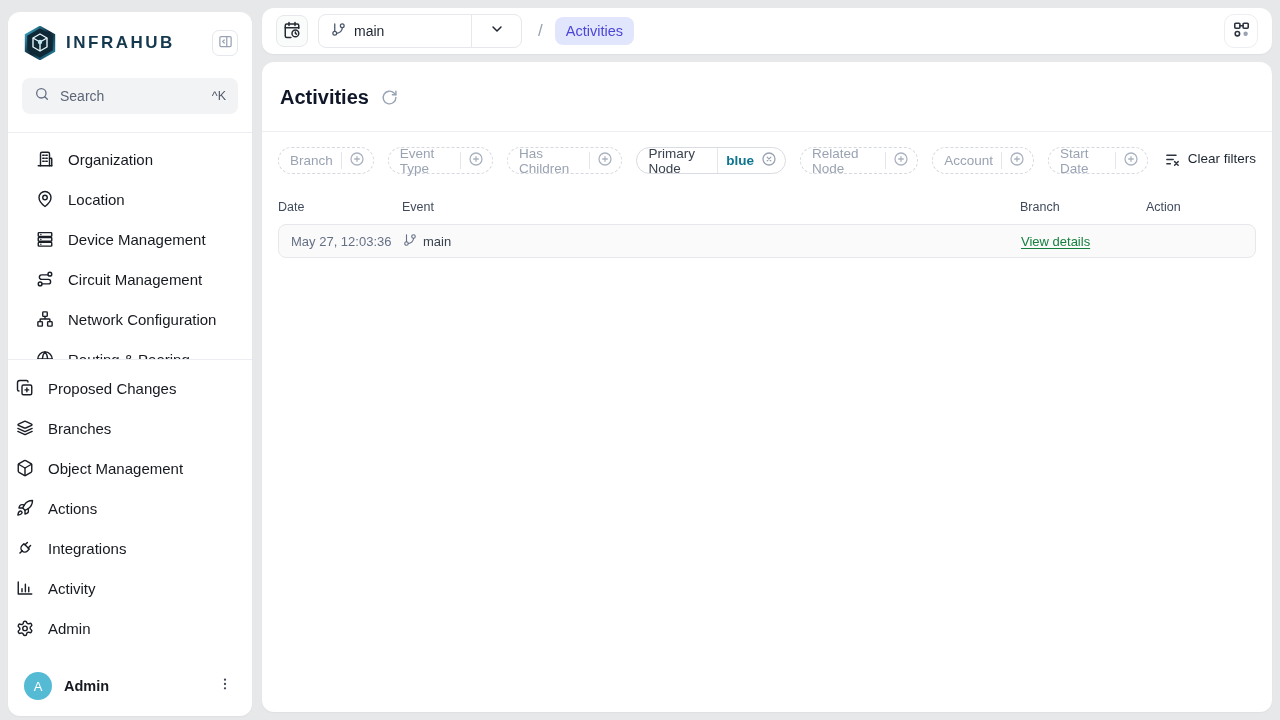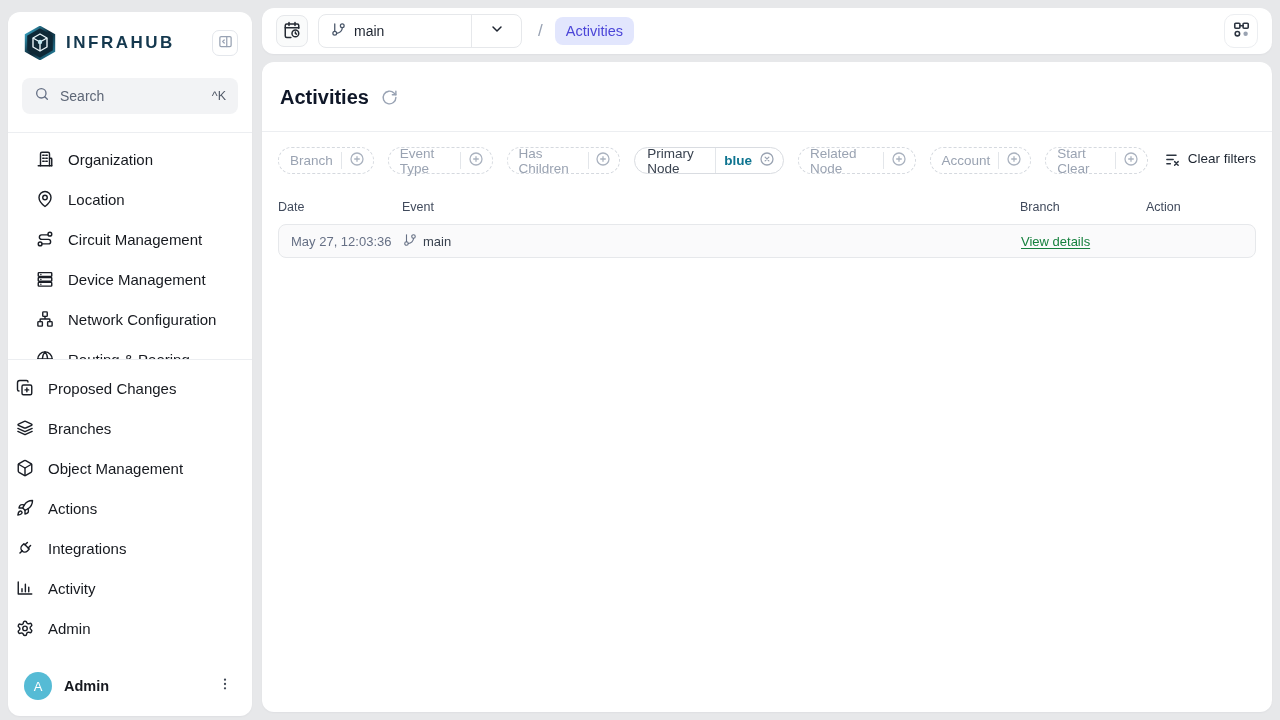--- a/index.html
+++ b/index.html
@@ -154,37 +154,37 @@
           <svg viewBox="0 0 24 24" fill="none" stroke="currentColor" stroke-width="1.9" stroke-linecap="round" stroke-linejoin="round">
             <path d="M20 10c0 6-8 12-8 12s-8-6-8-12a8 8 0 0 1 16 0Z"></path>
             <circle cx="12" cy="10" r="3"></circle>
           </svg>
         </span>
         <span class="nav-label">Location</span>
       </div>
       <div class="nav-item">
         <span class="nav-icon">
           <svg viewBox="0 0 24 24" fill="none" stroke="currentColor" stroke-width="1.9" stroke-linecap="round" stroke-linejoin="round">
-            <circle cx="5.5" cy="18.5" r="2.5"></circle>
-            <circle cx="18.5" cy="5.5" r="2.5"></circle>
-            <path d="M8 18.5h8.5a3 3 0 0 0 0-6h-9a3 3 0 0 1 0-6H16"></path>
-          </svg>
-        </span>
-        <span class="nav-label">Circuit Management</span>
-      </div>
-      <div class="nav-item">
-        <span class="nav-icon">
-          <svg viewBox="0 0 24 24" fill="none" stroke="currentColor" stroke-width="1.9" stroke-linecap="round" stroke-linejoin="round">
             <rect x="3" y="3.5" width="18" height="5" rx="1"></rect>
             <rect x="3" y="10" width="18" height="5" rx="1"></rect>
             <rect x="3" y="16.5" width="18" height="5" rx="1"></rect>
             <path d="M6.5 6h.01M6.5 12.5h.01M6.5 19h.01"></path>
           </svg>
         </span>
         <span class="nav-label">Device Management</span>
+      </div>
+      <div class="nav-item">
+        <span class="nav-icon">
+          <svg viewBox="0 0 24 24" fill="none" stroke="currentColor" stroke-width="1.9" stroke-linecap="round" stroke-linejoin="round">
+            <circle cx="5.5" cy="18.5" r="2.5"></circle>
+            <circle cx="18.5" cy="5.5" r="2.5"></circle>
+            <path d="M8 18.5h8.5a3 3 0 0 0 0-6h-9a3 3 0 0 1 0-6H16"></path>
+          </svg>
+        </span>
+        <span class="nav-label">Circuit Management</span>
       </div>
       <div class="nav-item">
         <span class="nav-icon">
           <svg viewBox="0 0 24 24" fill="none" stroke="currentColor" stroke-width="1.9" stroke-linecap="round" stroke-linejoin="round">
             <rect x="9" y="2.5" width="6" height="6" rx="1"></rect>
             <rect x="2.5" y="15.5" width="6" height="6" rx="1"></rect>
             <rect x="15.5" y="15.5" width="6" height="6" rx="1"></rect>
             <path d="M5.5 15.5V13a1 1 0 0 1 1-1h11a1 1 0 0 1 1 1v2.5M12 12V8.5"></path>
           </svg>
         </span>
@@ -401,21 +401,21 @@
         </span>
         <span class="chip chip-add">
           <span>Account</span>
           <span class="chip-div"></span>
           <span><svg viewBox="0 0 24 24" fill="none" stroke="currentColor" stroke-width="1.9" stroke-linecap="round" stroke-linejoin="round">
               <circle cx="12" cy="12" r="9"></circle>
               <path d="M8.5 12h7M12 8.5v7"></path>
             </svg></span>
         </span>
         <span class="chip chip-add">
-          <span>Start Clear</span>
+          <span>Start Date</span>
           <span class="chip-div"></span>
           <span><svg viewBox="0 0 24 24" fill="none" stroke="currentColor" stroke-width="1.9" stroke-linecap="round" stroke-linejoin="round">
               <circle cx="12" cy="12" r="9"></circle>
               <path d="M8.5 12h7M12 8.5v7"></path>
             </svg></span>
         </span>
       </div>
     <span class="clear-filters">
       <span>
         <svg viewBox="0 0 24 24" fill="none" stroke="currentColor" stroke-width="2" stroke-linecap="round" stroke-linejoin="round">

